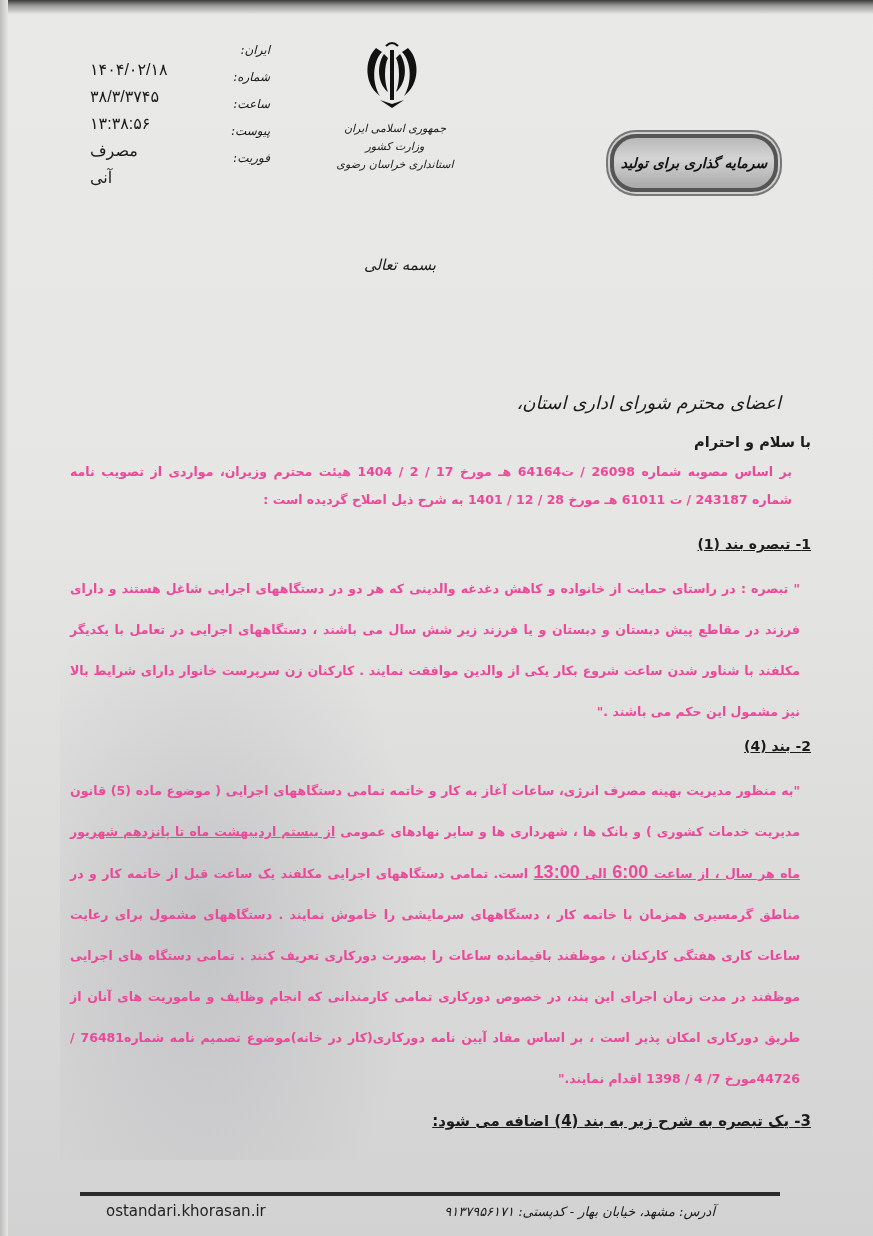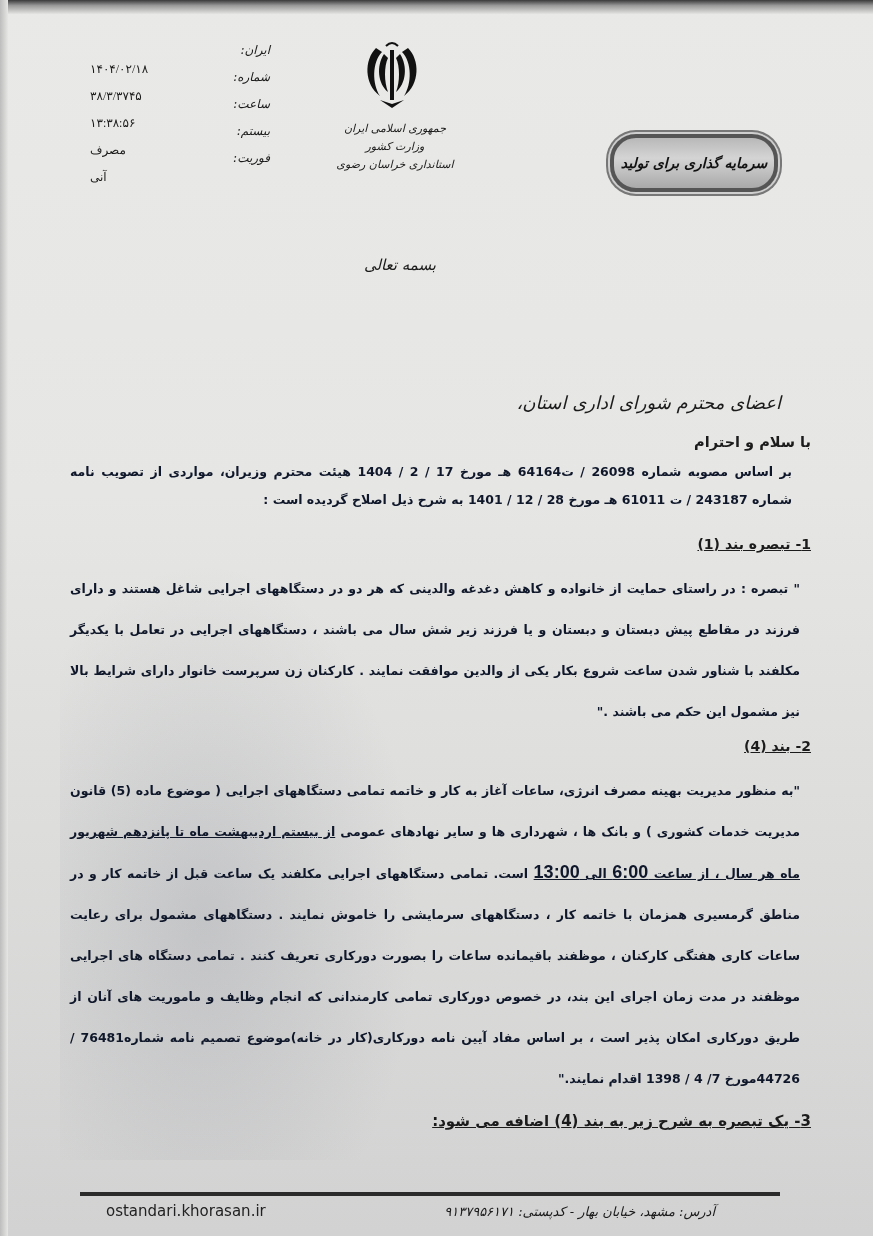--- a/index.html
+++ b/index.html
@@ -8,34 +8,34 @@
     background: linear-gradient(180deg, #e9e9e7 0%, #e6e6e4 40%, #dcdcdb 70%, #d2d2d2 100%);
     font-family: "DejaVu Sans", sans-serif; color: #1b1b1b;
   }
   .frame-top { position: absolute; left: 0; top: 0; width: 873px; height: 14px; background: linear-gradient(180deg,#3a3a3a,#9a9a9a 40%, #e4e4e2); }
   .frame-left { position: absolute; left: 0; top: 0; width: 8px; height: 1236px; background: linear-gradient(90deg,#bdbdbd,#e6e6e4); }
   .shadow { position: absolute; left: 60px; top: 560px; width: 360px; height: 600px;
     background: radial-gradient(ellipse at 40% 60%, rgba(90,95,110,0.18), rgba(90,95,110,0) 70%); pointer-events:none; }
   .meta { position: absolute; left: 90px; top: 36px; width: 180px; direction: rtl; }
   .meta-row { display: flex; justify-content: space-between; height: 27px; align-items: center; }
   .meta-label { font-family: "DejaVu Serif", serif; font-style: italic; font-size: 12px; width: 60px; text-align: right; }
-  .meta-value { font-family: Liberation Serif, serif; font-size: 12px; direction: ltr; text-align: left; width: 100px; margin-top: 40px; }
+  .meta-value { font-family: Liberation Sans, sans-serif; font-size: 16px; direction: ltr; text-align: left; width: 100px; margin-top: 40px; }
   .emblem { position: absolute; left: 362px; top: 40px; width: 60px; height: 72px; }
   .emblem-text { position: absolute; left: 330px; top: 120px; width: 130px; text-align: center; direction: rtl;
     font-family: "DejaVu Serif", serif; font-style: italic; font-size: 11px; line-height: 18px; }
   .badge { position: absolute; left: 610px; top: 134px; width: 160px; height: 50px; border-radius: 26px;
     background: linear-gradient(180deg,#b8b8b8,#d4d4d4 40%,#a9a9a9); border: 4px solid #555;
     box-shadow: 0 0 0 2px #cfcfcf, 0 0 0 4px #777; display:flex; align-items:center; justify-content:center; }
   .badge span { font-family: "DejaVu Serif", serif; font-style: italic; font-weight: bold; font-size: 14px; direction: rtl; color:#111; }
   .basmala { position: absolute; left: 360px; top: 256px; width: 80px; text-align: center; direction: rtl;
     font-family: "DejaVu Serif", serif; font-style: italic; font-size: 15px; }
   .salutation { position: absolute; right: 92px; top: 392px; direction: rtl;
     font-family: "DejaVu Serif", serif; font-style: italic; font-size: 18px; }
   .body-text { position: absolute; left: 70px; width: 730px; direction: rtl; text-align: justify;
-    font-family: "DejaVu Sans", sans-serif; font-size: 12.5px; font-weight: bold; color: #0f172a; }
+    font-family: "DejaVu Sans", sans-serif; font-size: 12.5px; font-weight: bold; color: #ec4899; }
   .greeting { position: absolute; right: 62px; top: 434px; direction: rtl; font-size: 14.5px; font-weight: bold; }
   .p1 { top: 458px; line-height: 28px; text-indent: 0; padding-right: 8px; box-sizing: border-box; }
   .heading { position: absolute; right: 62px; direction: rtl; font-size: 14px; font-weight: bold; text-decoration: underline; }
   .quote { line-height: 41px; font-weight: 600; }
   .u { text-decoration: underline; }
   .big { font-size: 18px; font-weight: bold; font-family: "Liberation Sans", sans-serif; }
   .footer-rule { position: absolute; left: 80px; top: 1192px; width: 700px; height: 4px; background: #2b2b2b; }
   .footer-addr { position: absolute; left: 425px; top: 1204px; direction: rtl; width: 290px; text-align: right;
     font-family: "DejaVu Serif", serif; font-style: italic; font-size: 13px; }
   .footer-site { position: absolute; left: 106px; top: 1202px; font-family: "DejaVu Sans", sans-serif; font-size: 15px; color: #222; }
@@ -54,21 +54,21 @@
   </div>
   <div class="meta-row">
     <span class="meta-label">شماره:</span>
     <span class="meta-value">۳۸/۳/۳۷۴۵</span>
   </div>
   <div class="meta-row">
     <span class="meta-label">ساعت:</span>
     <span class="meta-value">۱۳:۳۸:۵۶</span>
   </div>
   <div class="meta-row">
-    <span class="meta-label">بیستم:</span>
+    <span class="meta-label">پیوست:</span>
     <span class="meta-value" style="text-align:left;direction:rtl;">مصرف</span>
   </div>
   <div class="meta-row">
     <span class="meta-label">فوریت:</span>
     <span class="meta-value" style="text-align:left;direction:rtl;">آنی</span>
   </div>
 </div>
 
 <div class="emblem">
   <svg width="60" height="72" viewBox="0 0 60 72">

